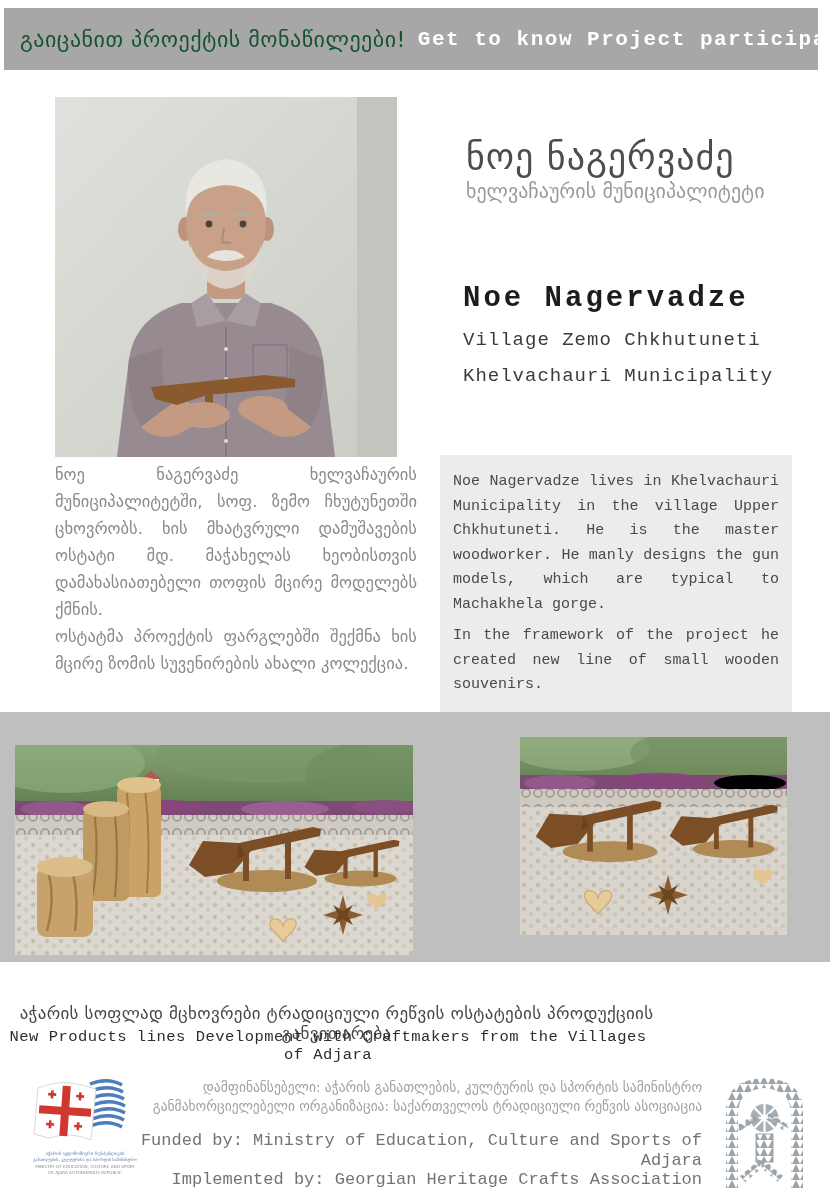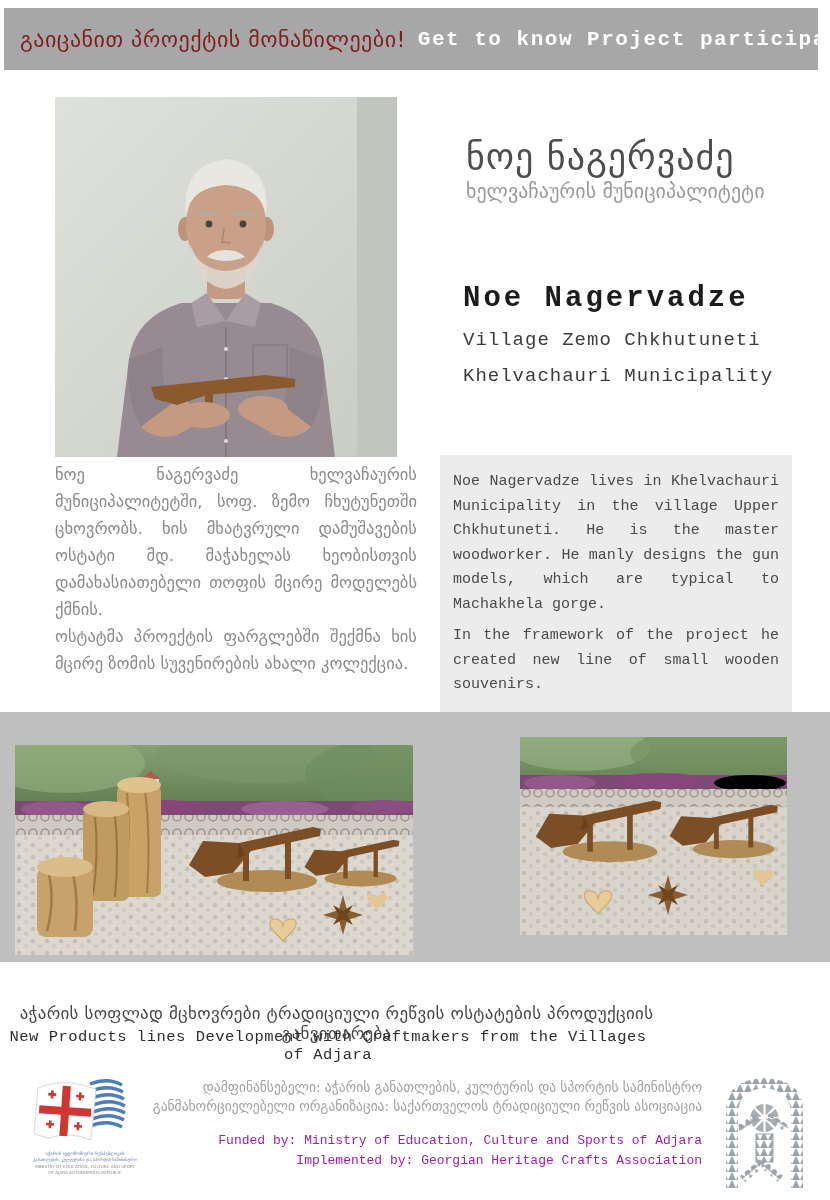--- a/index.html
+++ b/index.html
@@ -2,21 +2,21 @@
 <html><head>
 <meta charset="utf-8">
 <style>
   html,body{margin:0;padding:0;background:#ffffff;}
   .page{position:relative;width:830px;height:1200px;background:#fff;overflow:hidden;
         font-family:"DejaVu Sans",sans-serif;}
 
   
   .topbar{position:absolute;left:4px;top:8px;width:814px;height:62px;background:#a7a7a7;
           display:flex;align-items:center;padding-left:16px;box-sizing:border-box;white-space:nowrap;}
-  .topbar .ka{color:#7f1d1d;font-size:22px;letter-spacing:.5px;font-family:"DejaVu Sans",sans-serif;}
+  .topbar .ka{color:#14532d;font-size:22px;letter-spacing:.5px;font-family:"DejaVu Sans",sans-serif;}
   .topbar .en{color:#ffffff;font-size:21px;font-weight:bold;margin-left:12px;letter-spacing:1.5px;
               font-family:"Liberation Mono",monospace;}
 
   
   .portrait{position:absolute;left:55px;top:97px;width:342px;height:360px;overflow:hidden;}
   .portrait svg{display:block;}
 
   
   .id-ka{position:absolute;left:466px;top:136px;}
   .name-ka{font-size:36px;color:#4d4d4d;letter-spacing:1px;line-height:42px;}
@@ -45,21 +45,21 @@
   .pt-ka{position:absolute;left:0;top:1003px;width:673px;text-align:center;color:#474747;
          font-size:17px;letter-spacing:.3px;}
   .pt-en{position:absolute;left:0;top:1028px;width:656px;text-align:center;color:#2d2d2d;
          font-size:15.5px;font-family:"Liberation Mono",monospace;letter-spacing:.5px;}
 
   
   .logo-left{position:absolute;left:28px;top:1076px;width:115px;height:112px;}
   .logo-right{position:absolute;left:712px;top:1068px;width:105px;height:128px;}
   .credits{position:absolute;left:140px;top:1078px;width:562px;text-align:right;}
   .cred-ka{color:#a2a2a2;font-size:13.5px;line-height:19px;}
-  .cred-en{color:#a21caf;font-size:13px;line-height:19.5px;font-family:"Liberation Mono",monospace;}
+  .cred-en{color:#737373;font-size:17px;line-height:19.5px;font-family:"Liberation Mono",monospace;}
   .cred-gap{height:15px;}
 </style>
 </head>
 <body>
 
 <div class="page">
 
   <header class="topbar">
     <span class="ka">გაიცანით პროექტის მონაწილეები!</span>
     <span class="en">Get to know Project participants!</span>

